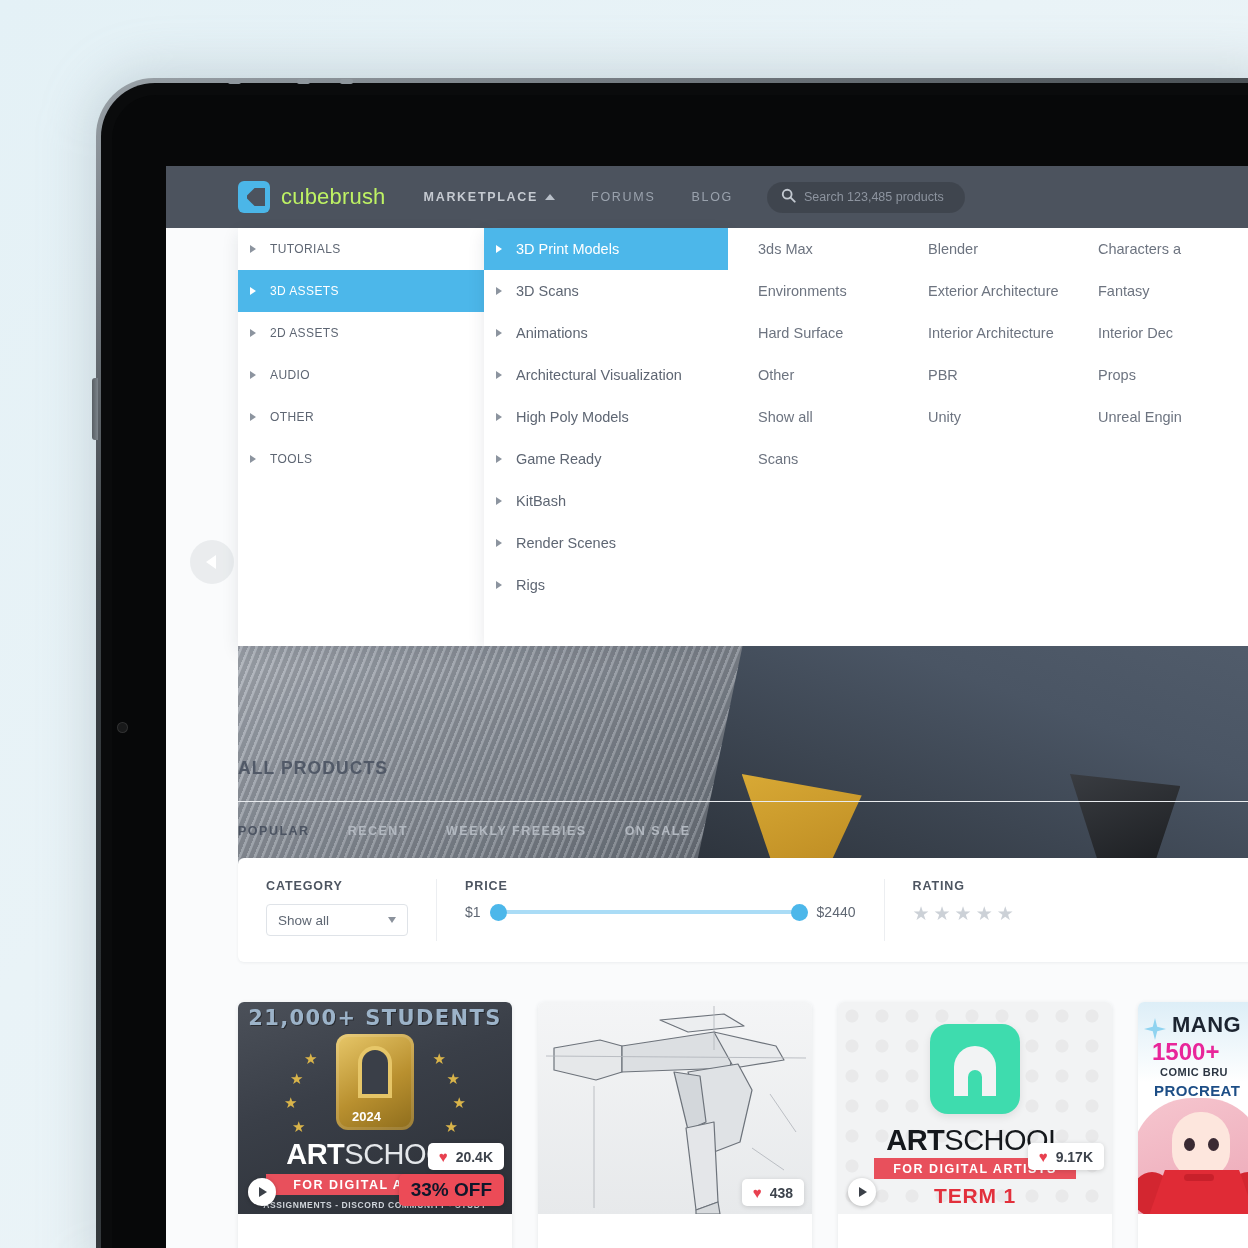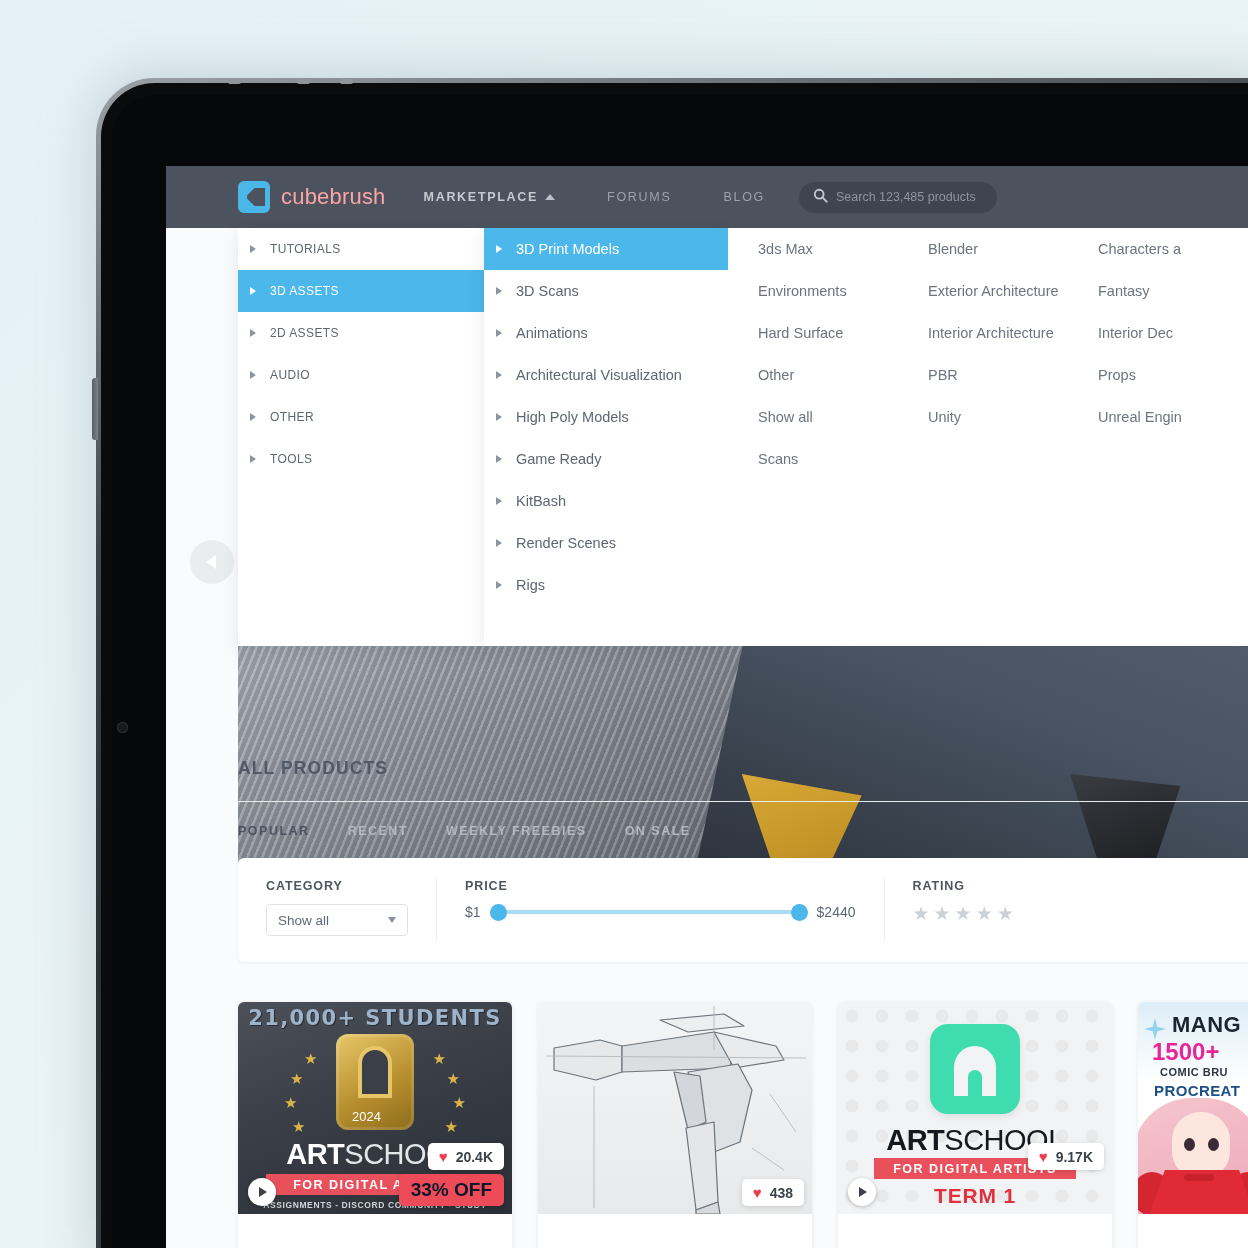--- a/index.html
+++ b/index.html
@@ -94,23 +94,23 @@
     width: 32px; height: 32px; border-radius: 6px;
     background: #4bb6e8; position: relative; overflow: hidden;
   }
   .logo-mark::before {
     content: ""; position: absolute;
     left: 9px; top: 7px; width: 18px; height: 18px;
     background: #4c535e;
     clip-path: polygon(100% 0,100% 100%, 42% 100%, 0 58%, 0 42%, 42% 0);
   }
   .logo-text {
-    color: #fca5a5; font-size: 22px; letter-spacing: .2px; font-weight: 400;
-  }
-  .nav-links { display: flex; align-items: center; gap: 52px; margin-left: 38px; }
+    color: #bef264; font-size: 22px; letter-spacing: .2px; font-weight: 400;
+  }
+  .nav-links { display: flex; align-items: center; gap: 36px; margin-left: 38px; }
   .nav-link {
     color: #c5cad1; font-size: 12.5px; letter-spacing: 1.7px;
     font-weight: 600; display: flex; align-items: center; gap: 7px;
     cursor: pointer;
   }
   .nav-link.dim { color: #9aa2ad; font-weight: 500; }
   .caret-up {
     width: 0; height: 0;
     border-left: 5px solid transparent; border-right: 5px solid transparent;
     border-bottom: 6px solid #b9c0c9;
@@ -294,21 +294,21 @@
     background: linear-gradient(150deg,#e8c86a,#b9902f 55%,#8d6c1c);
     box-shadow: 0 0 0 3px rgba(255,255,255,0.12) inset;
   }
   .medal::before {
     content:""; position: absolute; left: 50%; top: 16px; transform: translateX(-50%);
     width: 26px; height: 44px; border-radius: 13px 13px 0 0;
     background: #3a3f48; box-shadow: 0 0 0 4px rgba(232,200,106,.95);
   }
   .medal .yr {
     position: absolute; bottom: 6px; left: 0; right: 17px; text-align: center;
-    color: #fff; font-size: 13px; font-weight: 400;
+    color: #fff; font-size: 13px; font-weight: 700;
   }
   .stars-arc { position: absolute; left: 50%; top: 30px; transform: translateX(-50%); width: 190px; height: 100px; }
   .stars-arc i { position: absolute; color: #d9b44a; font-size: 15px; font-style: normal; }
   .t1 .logo-line {
     position: absolute; left: 0; right: 0; top: 136px; text-align: center;
     font-size: 29px; font-weight: 800; letter-spacing: -.5px;
   }
   .t1 .logo-line b { color: #ffffff; }
   .t1 .logo-line span { color: #e4e7ea; font-weight: 400; }
   .t1 .redbar {

